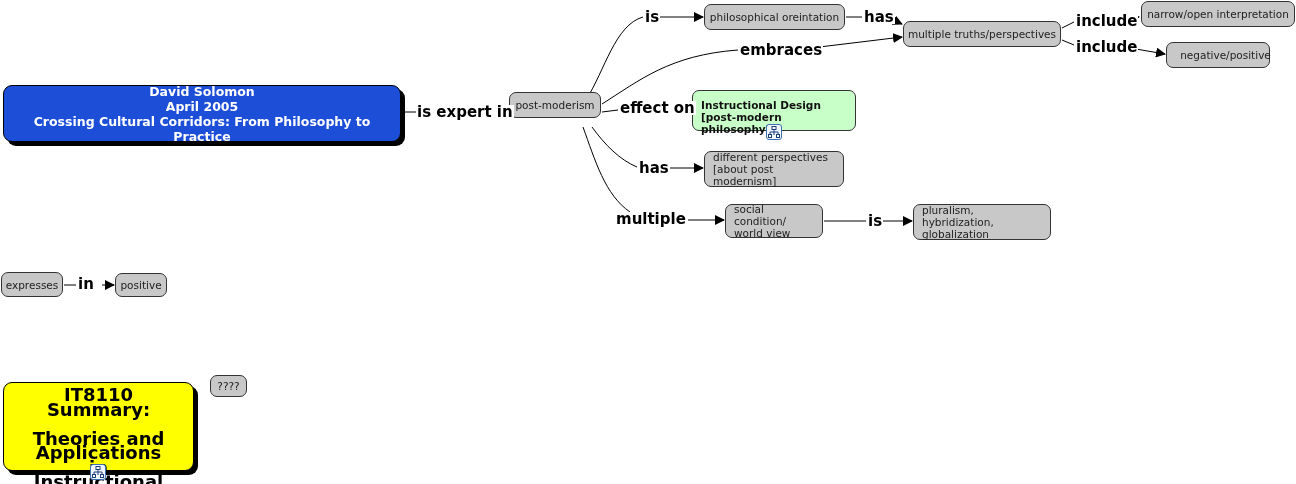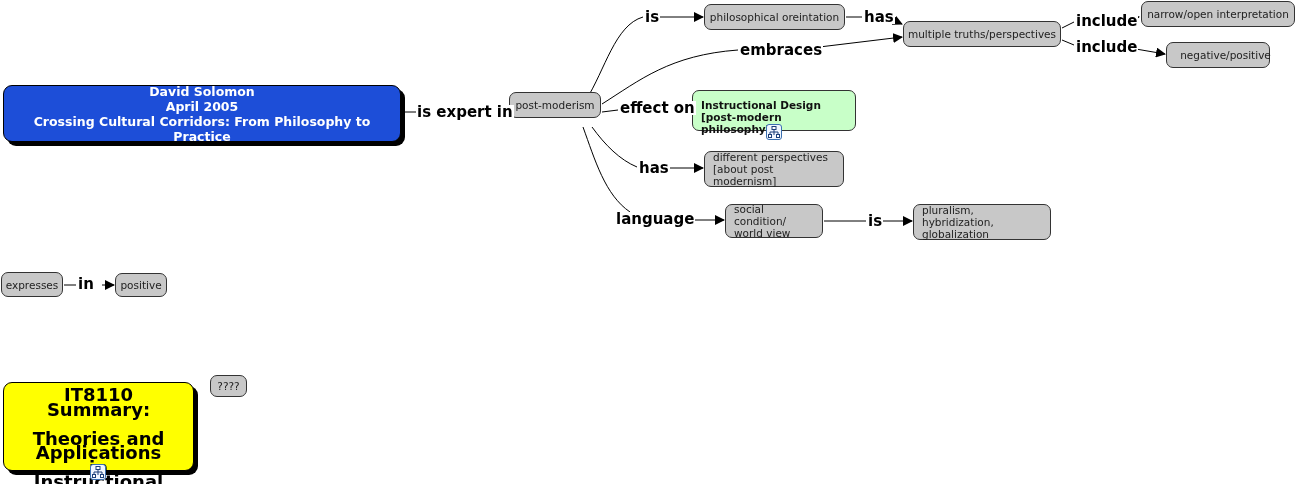--- a/index.html
+++ b/index.html
@@ -132,15 +132,15 @@
 </div>
 
 <span class="lbl" style="left:416px;top:105px;">is expert in</span>
 <span class="lbl" style="left:644px;top:10px;">is</span>
 <span class="lbl" style="left:863px;top:10px;">has</span>
 <span class="lbl" style="left:739px;top:43px;">embraces</span>
 <span class="lbl" style="left:1075px;top:14px;">include</span>
 <span class="lbl" style="left:1075px;top:40px;">include</span>
 <span class="lbl" style="left:619px;top:101px;">effect on</span>
 <span class="lbl" style="left:638px;top:161px;">has</span>
-<span class="lbl" style="left:615px;top:212px;">language</span>
+<span class="lbl" style="left:615px;top:212px;">multiple</span>
 <span class="lbl" style="left:867px;top:214px;">is</span>
 <span class="lbl" style="left:77px;top:277px;">in</span>
 
 </body></html>

